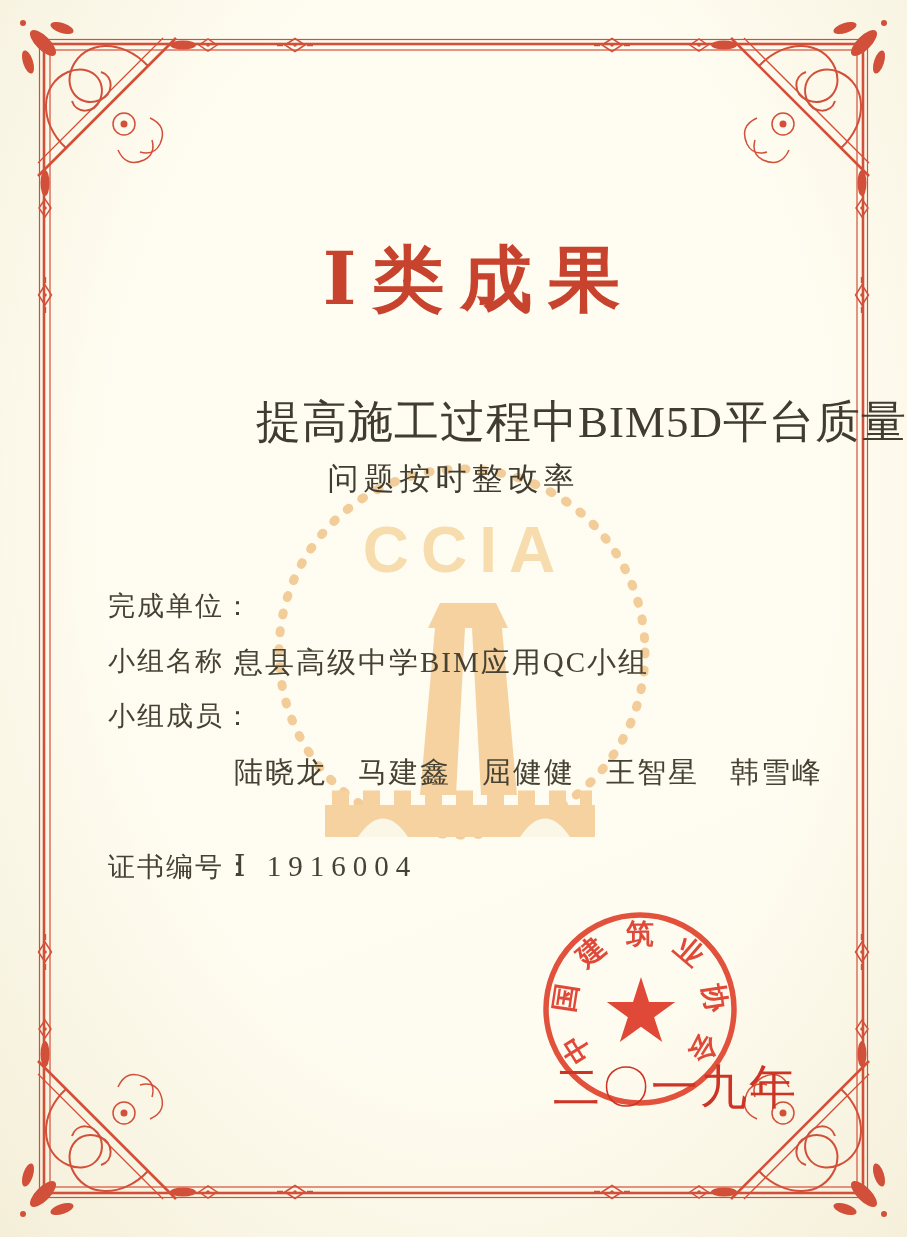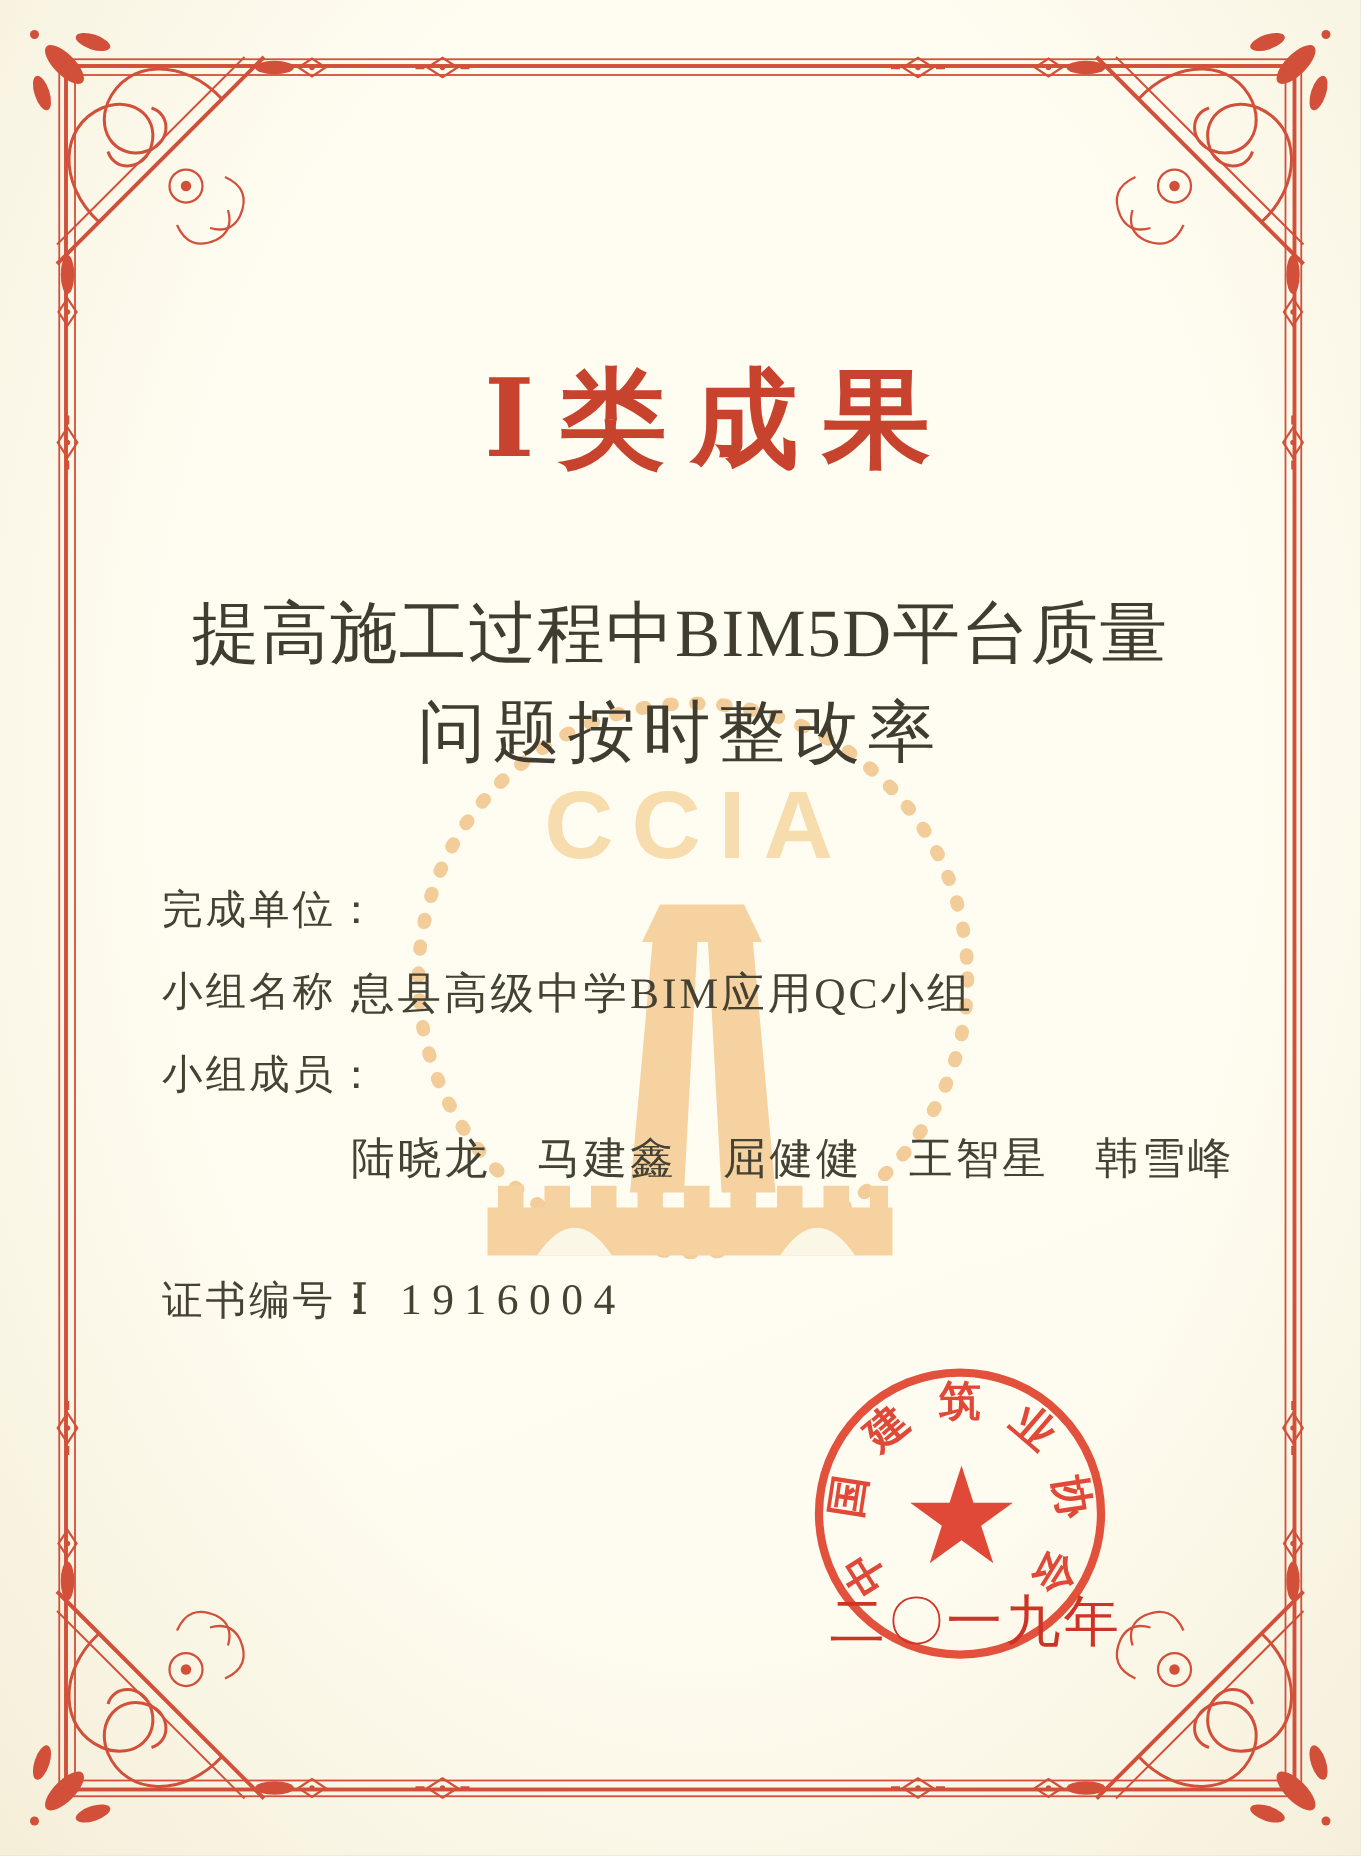--- a/index.html
+++ b/index.html
@@ -23,26 +23,26 @@
     font-family:"Liberation Sans","DejaVu Sans",sans-serif;
     font-size:33px;font-weight:bold;letter-spacing:1px;color:#55513f;
   }
   .award-class{
     position:absolute;left:0;right:0;top:232px;
     text-align:center;transform:translateX(26px);
     font-size:72px;font-weight:bold;letter-spacing:16px;
     color:#c7432d;
   }
   .subject1{
-    position:absolute;left:0;right:0;top:392px;text-align:center;
+    position:absolute;left:0;right:0;top:392px;text-align:right;
     font-size:45px;letter-spacing:1px;color:#403d30;
   }
   .subject2{
     position:absolute;left:0;right:0;top:458px;text-align:center;
-    font-size:45px;letter-spacing:5px;color:#403d30;
+    font-size:31px;letter-spacing:5px;color:#403d30;
   }
   .row{position:absolute;left:108px;white-space:pre;display:flex;align-items:flex-start;}
   .lbl{
     display:inline-block;width:126px;flex:0 0 126px;
     font-size:27px;letter-spacing:2px;color:#454233;
   }
   .val{font-size:29px;letter-spacing:2px;color:#454233;}
   .val.spread{letter-spacing:7px;}
   .row-unit{top:588px;}
   .row-group{top:643px;}
@@ -58,21 +58,21 @@
     fill:#f7dcae;
   }
   
   .seal{position:absolute;left:542px;top:911px;opacity:.93;}
   .seal-char{
     font-size:28px;font-weight:bold;fill:#de3b2a;
     font-family:"Liberation Serif","DejaVu Serif",serif;
   }
   .date-text{
     position:absolute;left:553px;top:1056px;
-    font-size:37px;letter-spacing:2px;color:#cd3425;
+    font-size:47px;letter-spacing:2px;color:#cd3425;
   }
 </style>
 </head>
 <body>
 
 <div class="page">
 
   <svg class="layer" width="907" height="1237" viewBox="0 0 907 1237" aria-hidden="true">
     <defs>
       <g id="corner" stroke="#d2503a" fill="none" stroke-width="2">

